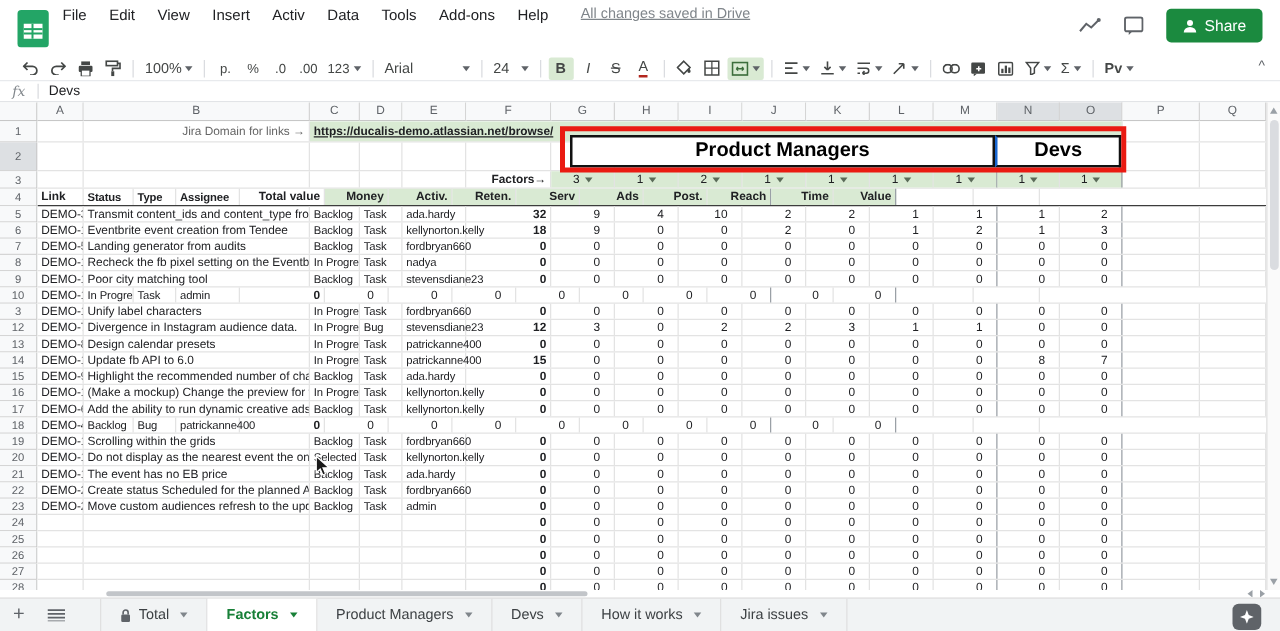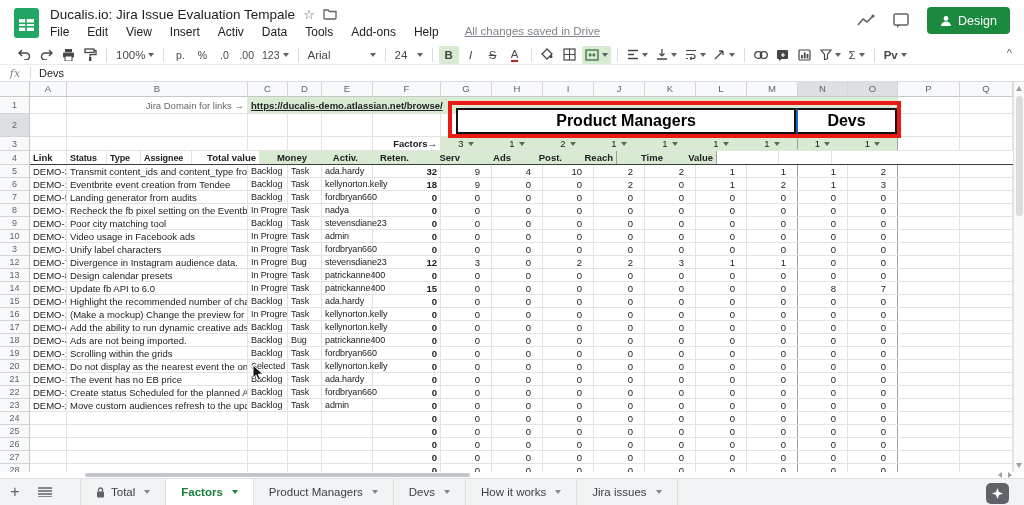--- a/index.html
+++ b/index.html
@@ -127,29 +127,20 @@
     <div class="logo">
       <svg class="ic" width="27" height="30" viewBox="0 0 27 30">
         <rect x="1" y="0" width="25" height="30" rx="3" fill="#23a566"></rect>
         <rect x="6" y="11" width="15" height="12" fill="#fff"></rect>
         <rect x="6" y="14.5" width="15" height="1.6" fill="#23a566"></rect>
         <rect x="6" y="18" width="15" height="1.6" fill="#23a566"></rect>
         <rect x="12.2" y="11" width="1.6" height="12" fill="#23a566"></rect>
       </svg>
     </div>
     <div class="title-block">
-      <div class="title-row">
-        <span class="doc-title">Ducalis.io: Jira Issue Evaluation Tempale</span>
-        <span class="star">☆</span>
-        <span>
-          <svg class="ic" width="14" height="12" viewBox="0 0 14 12">
-            <path d="M1 2 h4 l1.5 1.5 H13 V10 a1 1 0 0 1 -1 1 H2 a1 1 0 0 1 -1 -1 Z" fill="none" stroke="#5f6368" stroke-width="1.3"></path>
-          </svg>
-        </span>
-      </div>
       <div class="menu-row" id="menubar">
           <div class="menu-item">File</div>
           <div class="menu-item">Edit</div>
           <div class="menu-item">View</div>
           <div class="menu-item">Insert</div>
           <div class="menu-item">Activ</div>
           <div class="menu-item">Data</div>
           <div class="menu-item">Tools</div>
           <div class="menu-item">Add-ons</div>
           <div class="menu-item">Help</div>
@@ -167,21 +158,21 @@
         <svg class="ic" width="16" height="15" viewBox="0 0 16 15">
           <rect x="1" y="1" width="14" height="11" rx="1.5" fill="none" stroke="#5f6368" stroke-width="1.5"></rect>
           <path d="M4 12 v3 l3 -3 Z" fill="#5f6368"></path>
         </svg>
       </span>
       <span class="share-btn">
         <svg class="ic" width="12" height="12" viewBox="0 0 12 12">
           <circle cx="6" cy="3.4" r="2.4" fill="#fff"></circle>
           <path d="M1 11 a5 4.5 0 0 1 10 0 Z" fill="#fff"></path>
         </svg>
-        <span>Design</span>
+        <span>Share</span>
       </span>
     </div>
   </div>
 
   <div class="toolbar">
     <span class="tbtn">
       <svg class="ic" width="13" height="11" viewBox="0 0 13 11">
           <path d="M4 1 L1 4 l3 3 M1 4 h7 a3.5 3.5 0 0 1 0 7 h-2" fill="none" stroke="#444746" stroke-width="1.4"></path>
         </svg>
       </span>
@@ -558,21 +549,20 @@
           <div class="c right" style="width: 51px; padding-right: 11px;">0</div>
           <div class="c right" style="width: 51px; padding-right: 11px;">0</div>
           <div class="c right sep" style="width: 51px; padding-right: 11px;">0</div>
           <div class="c right" style="width: 50px; padding-right: 11px;">0</div>
           <div class="c right sep" style="width: 50px; padding-right: 11px;">0</div>
           <div class="c" style="width: 62px;"></div>
           <div class="c" style="width: 53px;"></div>
         </div>
         <div class="srow" style="height: 13px;">
           <div class="c" style="width: 37px;">DEMO-15</div>
-          <div class="c" style="width: 181px;">Video usage in Facebook ads</div>
           <div class="c small" style="width: 40px;">In Progress</div>
           <div class="c small" style="width: 34px;">Task</div>
           <div class="c small ovf" style="width: 51px;">admin</div>
           <div class="c bold right" style="width: 68px;">0</div>
           <div class="c right" style="width: 51px; padding-right: 11px;">0</div>
           <div class="c right" style="width: 51px; padding-right: 11px;">0</div>
           <div class="c right" style="width: 51px; padding-right: 11px;">0</div>
           <div class="c right" style="width: 51px; padding-right: 11px;">0</div>
           <div class="c right" style="width: 51px; padding-right: 11px;">0</div>
           <div class="c right" style="width: 51px; padding-right: 11px;">0</div>
@@ -710,21 +700,20 @@
           <div class="c right" style="width: 51px; padding-right: 11px;">0</div>
           <div class="c right" style="width: 51px; padding-right: 11px;">0</div>
           <div class="c right sep" style="width: 51px; padding-right: 11px;">0</div>
           <div class="c right" style="width: 50px; padding-right: 11px;">0</div>
           <div class="c right sep" style="width: 50px; padding-right: 11px;">0</div>
           <div class="c" style="width: 62px;"></div>
           <div class="c" style="width: 53px;"></div>
         </div>
         <div class="srow" style="height: 13px;">
           <div class="c" style="width: 37px;">DEMO-4</div>
-          <div class="c" style="width: 181px;">Ads are not being imported.</div>
           <div class="c small" style="width: 40px;">Backlog</div>
           <div class="c small" style="width: 34px;">Bug</div>
           <div class="c small ovf" style="width: 51px;">patrickanne400</div>
           <div class="c bold right" style="width: 68px;">0</div>
           <div class="c right" style="width: 51px; padding-right: 11px;">0</div>
           <div class="c right" style="width: 51px; padding-right: 11px;">0</div>
           <div class="c right" style="width: 51px; padding-right: 11px;">0</div>
           <div class="c right" style="width: 51px; padding-right: 11px;">0</div>
           <div class="c right" style="width: 51px; padding-right: 11px;">0</div>
           <div class="c right" style="width: 51px; padding-right: 11px;">0</div>

